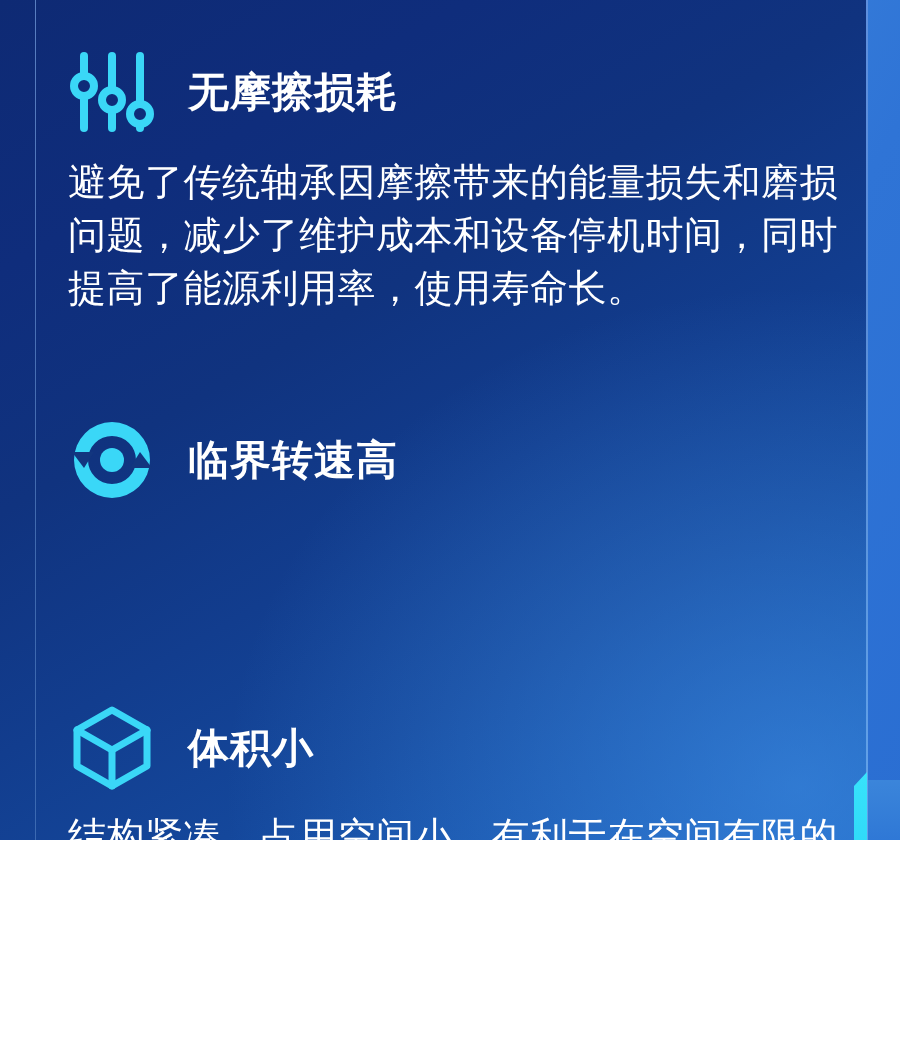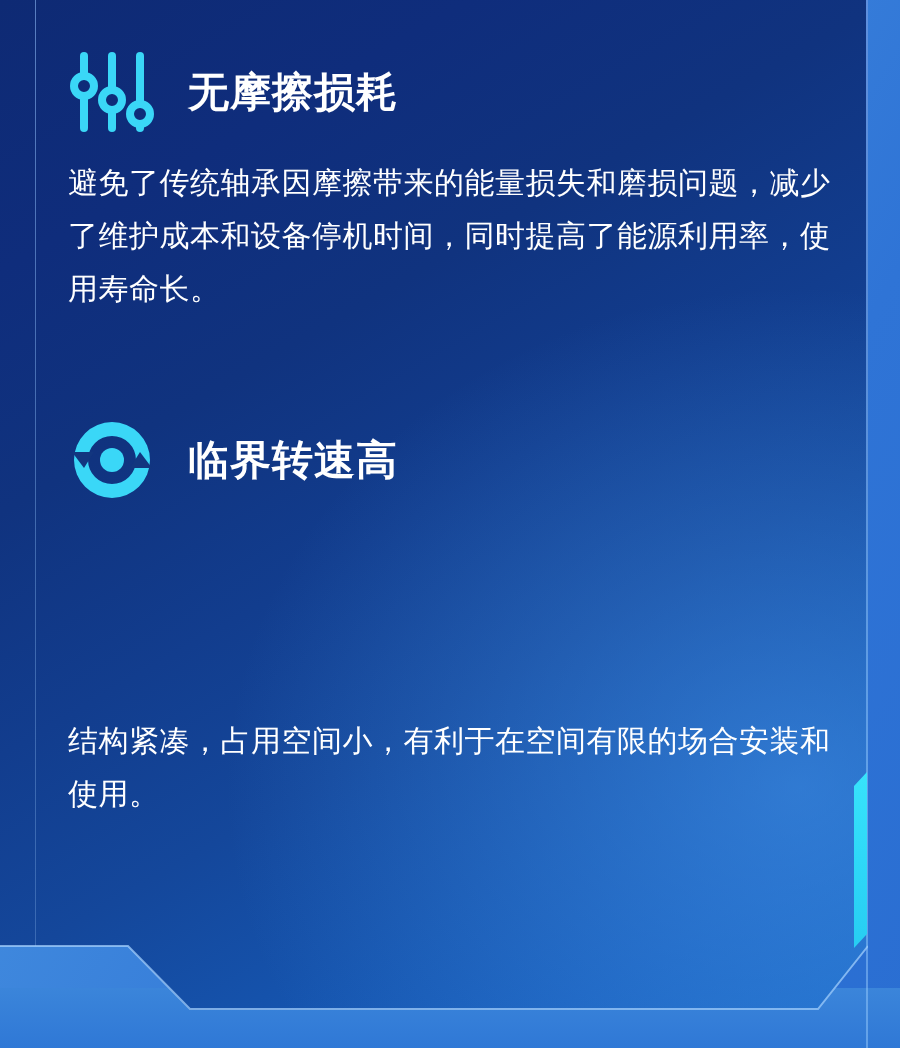--- a/index.html
+++ b/index.html
@@ -11,21 +11,21 @@
     width: 900px;
     height: 1048px;
     overflow: hidden;
     font-family: "Liberation Sans", "DejaVu Sans", sans-serif;
   }
 
   
   #page {
     position: relative;
     width: 900px;
-    height: 1048px;
+    height: 840px;
     overflow: hidden;
     background: linear-gradient(120deg, #4f9ae0 0%, #3f88dd 35%, #2f74d6 70%, #2a6ed2 100%);
   }
 
   
   .bottom-wash {
     position: absolute;
     left: 0;
     right: 0;
     bottom: 0;
@@ -134,21 +134,21 @@
     font-weight: bold;
     color: #ffffff;
     letter-spacing: 1px;
     line-height: 1;
     margin-left: 28px;
     white-space: nowrap;
   }
 
   .feature-desc {
     margin-top: 16px;
-    font-size: 30px;
+    font-size: 38px;
     line-height: 53px;
     color: #ffffff;
     letter-spacing: 0.5px;
     max-width: 772px;
     font-weight: 400;
   }
 
   .block-1 .feature-desc,
   .block-2 .feature-desc { margin-top: 14px; }
 </style>
@@ -210,17 +210,29 @@
             <polygon points="4,36 26,36 16,52" fill="#12367f"></polygon>
             <polygon points="84,52 62,52 72,36" fill="#12367f"></polygon>
             <circle cx="44" cy="44" r="12" fill="#3ad7f7"></circle>
           </svg>
         </span>
         <span class="feature-title">临界转速高</span>
       </div>
     </div>
 
     <div class="feature-block block-2">
+      <div class="feature-head">
+        <span class="feature-icon">
+          <svg width="88" height="88" viewBox="0 0 88 88" xmlns="http://www.w3.org/2000/svg">
+            <g stroke="#3ad7f7" stroke-width="7" stroke-linejoin="round" stroke-linecap="round" fill="none">
+              <polygon points="44,6 79,26 79,62 44,82 9,62 9,26"></polygon>
+              <polyline points="9,26 44,46 79,26"></polyline>
+              <line x1="44" y1="46" x2="44" y2="82"></line>
+            </g>
+          </svg>
+        </span>
+        <span class="feature-title">体积小</span>
+      </div>
       <div class="feature-desc">结构紧凑，占用空间小，有利于在空间有限的场合安装和使用。</div>
     </div>
 
   </div>
 </div>
 
 </body></html>

